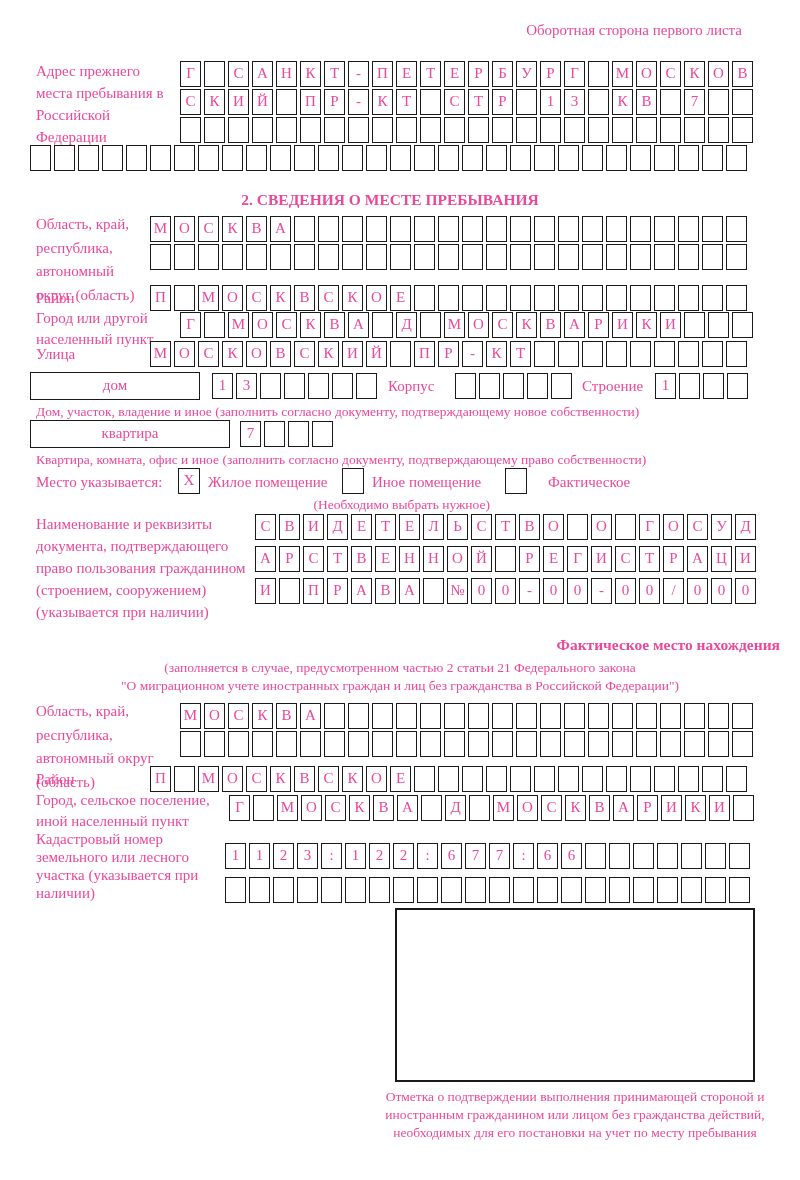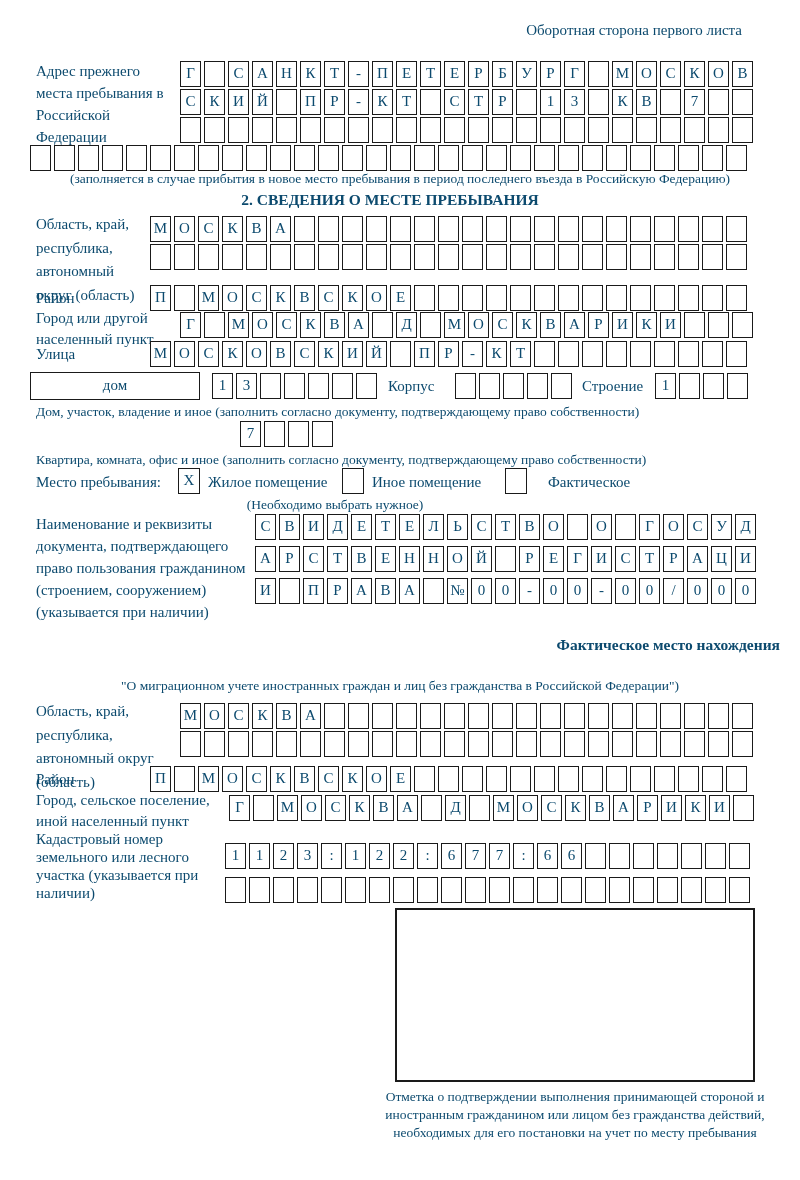--- a/index.html
+++ b/index.html
@@ -1,17 +1,17 @@
 <!DOCTYPE html>
 <html><head>
 <meta charset="utf-8">
 <style>
   html,body{margin:0;padding:0;background:#fff;}
   .page{position:relative;width:800px;height:1180px;background:#ffffff;
-        font-family:"Liberation Serif", serif;color:#0c4a6e;overflow:hidden;}
+        font-family:"Liberation Serif", serif;color:#ec4899;overflow:hidden;}
   .abs{position:absolute;}
   .label{font-size:15px;line-height:22px;}
   .small{font-size:13.5px;}
   .note{font-size:13.5px;text-align:center;width:800px;left:0;}
   .title{font-size:15.5px;font-weight:bold;text-align:center;width:780px;left:0;}
   .cellrow{position:absolute;display:flex;}
   .cell{box-sizing:border-box;flex:0 0 auto;width:21px;height:26px;margin-right:3px;
         border:1.6px solid #1a1a1a;background:#fff;
         font-family:"Liberation Serif", serif;font-size:15px;line-height:23px;text-align:center;}
   .checkcell{box-sizing:border-box;width:22px;height:26px;border:1.6px solid #1a1a1a;
@@ -132,21 +132,20 @@
       <span class="cell"></span>
       <span class="cell"></span>
       <span class="cell"></span>
       <span class="cell"></span>
       <span class="cell"></span>
       <span class="cell"></span>
       <span class="cell"></span>
       <span class="cell"></span>
       <span class="cell"></span>
     </div>
-  <div class="abs note" style="top:171px;">(заполняется в случае прибытия в новое место пребывания в период последнего въезда в Российскую Федерацию)</div>
 
   <div class="abs title" style="top:191px;">2. СВЕДЕНИЯ О МЕСТЕ ПРЕБЫВАНИЯ</div>
 
   <div class="abs label" style="left:36px;top:213px;width:112px;line-height:23.5px;">Область, край, республика, автономный округ (область)</div>
   <div class="cellrow" style="left:150px;top:216px;">
       <span class="cell">М</span>
       <span class="cell">О</span>
       <span class="cell">С</span>
       <span class="cell">К</span>
       <span class="cell">В</span>
@@ -303,38 +302,39 @@
       <span class="cell"></span>
       <span class="cell"></span>
     </div>
   <div class="abs label" style="left:582px;top:375px;">Строение</div>
   <div class="cellrow" style="left:655px;top:373px;">
       <span class="cell">1</span>
       <span class="cell"></span>
       <span class="cell"></span>
       <span class="cell"></span>
     </div>
-  <div class="abs small" style="left:36px;top:404px;">Дом, участок, владение и иное (заполнить согласно документу, подтверждающему право собственности)</div>
-
+  <div class="abs small" style="left:36px;top:404px;">Дом, участок, владение и иное (заполнить согласно документу, подтверждающему новое собственности)</div>
+
+  <div class="abs widebox" style="left:30px;top:420px;width:200px;">квартира</div>
   <div class="cellrow" style="left:240px;top:421px;">
       <span class="cell">7</span>
       <span class="cell"></span>
       <span class="cell"></span>
       <span class="cell"></span>
     </div>
   <div class="abs small" style="left:36px;top:452px;">Квартира, комната, офис и иное (заполнить согласно документу, подтверждающему право собственности)</div>
 
-  <div class="abs label" style="left:36px;top:471px;">Место пребывания:</div>
+  <div class="abs label" style="left:36px;top:471px;">Место указывается:</div>
   <div class="abs checkcell" style="left:178px;top:468px;">X</div>
   <div class="abs label" style="left:208px;top:471px;font-family:Liberation Serif, serif;">Жилое помещение</div>
   <div class="abs checkcell" style="left:342px;top:468px;"></div>
   <div class="abs label" style="left:372px;top:471px;">Иное помещение</div>
   <div class="abs checkcell" style="left:505px;top:468px;"></div>
   <div class="abs label" style="left:548px;top:471px;">Фактическое</div>
-  <div class="abs small center" style="left:180px;top:497px;width:310px;">(Необходимо выбрать нужное)</div>
+  <div class="abs small center" style="left:180px;top:497px;width:310px;text-align:right;">(Необходимо выбрать нужное)</div>
 
   <div class="abs label" style="left:36px;top:513px;width:218px;">Наименование и реквизиты документа, подтверждающего право пользования гражданином (строением, сооружением) (указывается при наличии)</div>
   <div class="cellrow" style="left:255px;top:514px;">
       <span class="cell">С</span>
       <span class="cell">В</span>
       <span class="cell">И</span>
       <span class="cell">Д</span>
       <span class="cell">Е</span>
       <span class="cell">Т</span>
       <span class="cell">Е</span>
@@ -394,20 +394,21 @@
       <span class="cell">-</span>
       <span class="cell">0</span>
       <span class="cell">0</span>
       <span class="cell">/</span>
       <span class="cell">0</span>
       <span class="cell">0</span>
       <span class="cell">0</span>
     </div>
 
   <div class="abs title" style="top:636px;text-align:right;">Фактическое место нахождения</div>
+  <div class="abs note" style="top:660px;">(заполняется в случае, предусмотренном частью 2 статьи 21 Федерального закона</div>
   <div class="abs note" style="top:678px;">"О миграционном учете иностранных граждан и лиц без гражданства в Российской Федерации")</div>
 
   <div class="abs label" style="left:36px;top:700px;width:136px;line-height:23.5px;">Область, край, республика, автономный округ (область)</div>
   <div class="cellrow" style="left:180px;top:703px;">
       <span class="cell">М</span>
       <span class="cell">О</span>
       <span class="cell">С</span>
       <span class="cell">К</span>
       <span class="cell">В</span>
       <span class="cell">А</span>

